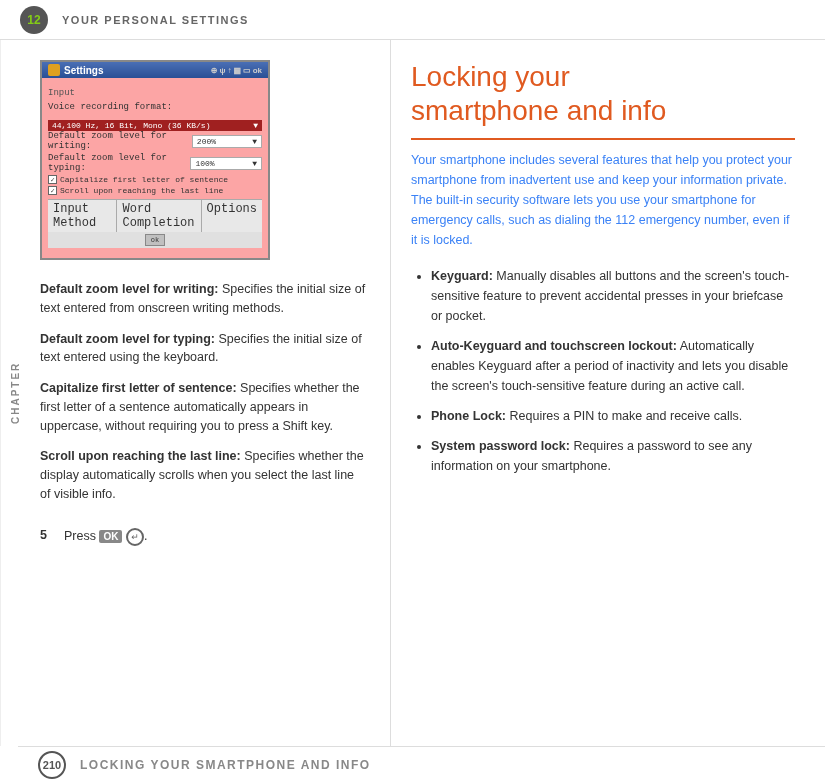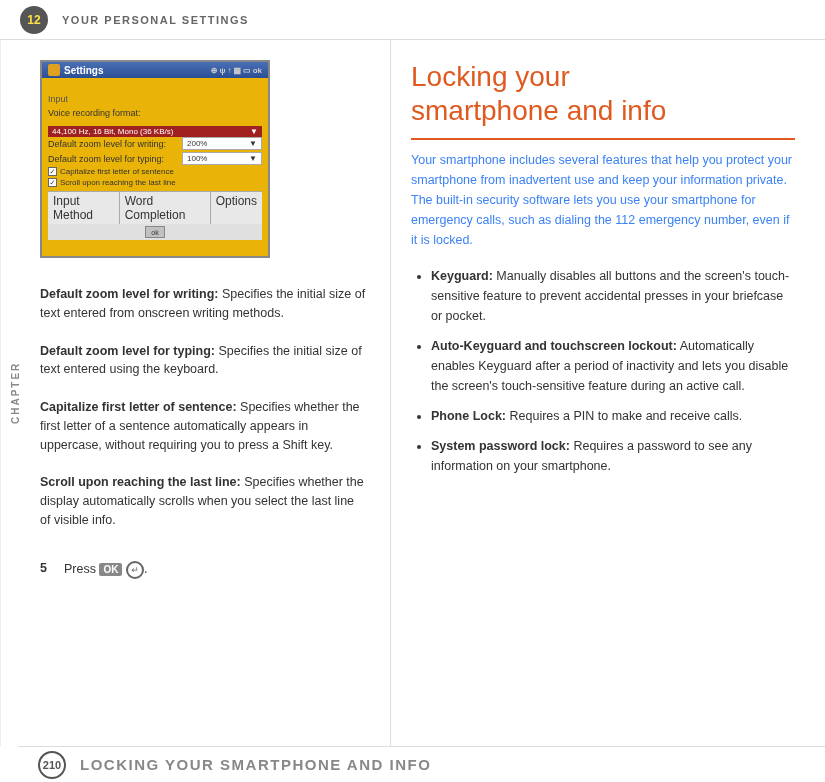--- a/index.html
+++ b/index.html
@@ -20,21 +20,21 @@
       align-items: center;
       padding: 8px 20px;
       border-bottom: 1px solid #ddd;
       height: 40px;
     }
     .chapter-badge {
       width: 28px;
       height: 28px;
       border-radius: 50%;
       background: #555;
-      color: #fde047;
+      color: #84cc16;
       font-size: 12px;
       font-weight: bold;
       display: flex;
       align-items: center;
       justify-content: center;
       margin-right: 14px;
       flex-shrink: 0;
     }
     .top-title {
       font-size: 11px;
@@ -67,21 +67,21 @@
       justify-content: center;
       border-right: 1px solid #eee;
     }
 
     
     .left-col {
       width: 360px;
       padding: 20px 24px 20px 10px;
       display: flex;
       flex-direction: column;
-      gap: 7px;
+      gap: 0;
     }
 
     
     .settings-mockup {
       border: 2px solid #888;
       background: #f0f0f0;
       width: 230px;
       margin-bottom: 20px;
       font-size: 10px;
     }
@@ -108,22 +108,23 @@
       display: inline-block;
     }
     .settings-status-icons {
       font-size: 8px;
       color: #ccc;
       display: flex;
       gap: 2px;
       align-items: center;
     }
     .settings-body {
-      background: #eab308;
-      padding: 16px 6px;
+      background: #fca5a5;
+      padding: 10px 6px;
+      font-family: Liberation Mono, monospace;
     }
     .settings-section-label {
       font-size: 9px;
       color: #555;
       margin-bottom: 3px;
     }
     .settings-field-label {
       font-size: 9px;
       color: #333;
       margin-top: 4px;
@@ -302,21 +303,21 @@
       color: #555;
       font-size: 11px;
       font-weight: bold;
       display: flex;
       align-items: center;
       justify-content: center;
       margin-right: 14px;
       flex-shrink: 0;
     }
     .bottom-title {
-      font-size: 15px;
+      font-size: 12px;
       font-weight: bold;
       letter-spacing: 1.5px;
       color: #888;
       text-transform: uppercase;
     }
   </style>
 </head>
 <body>
 
 <div class="top-bar">

